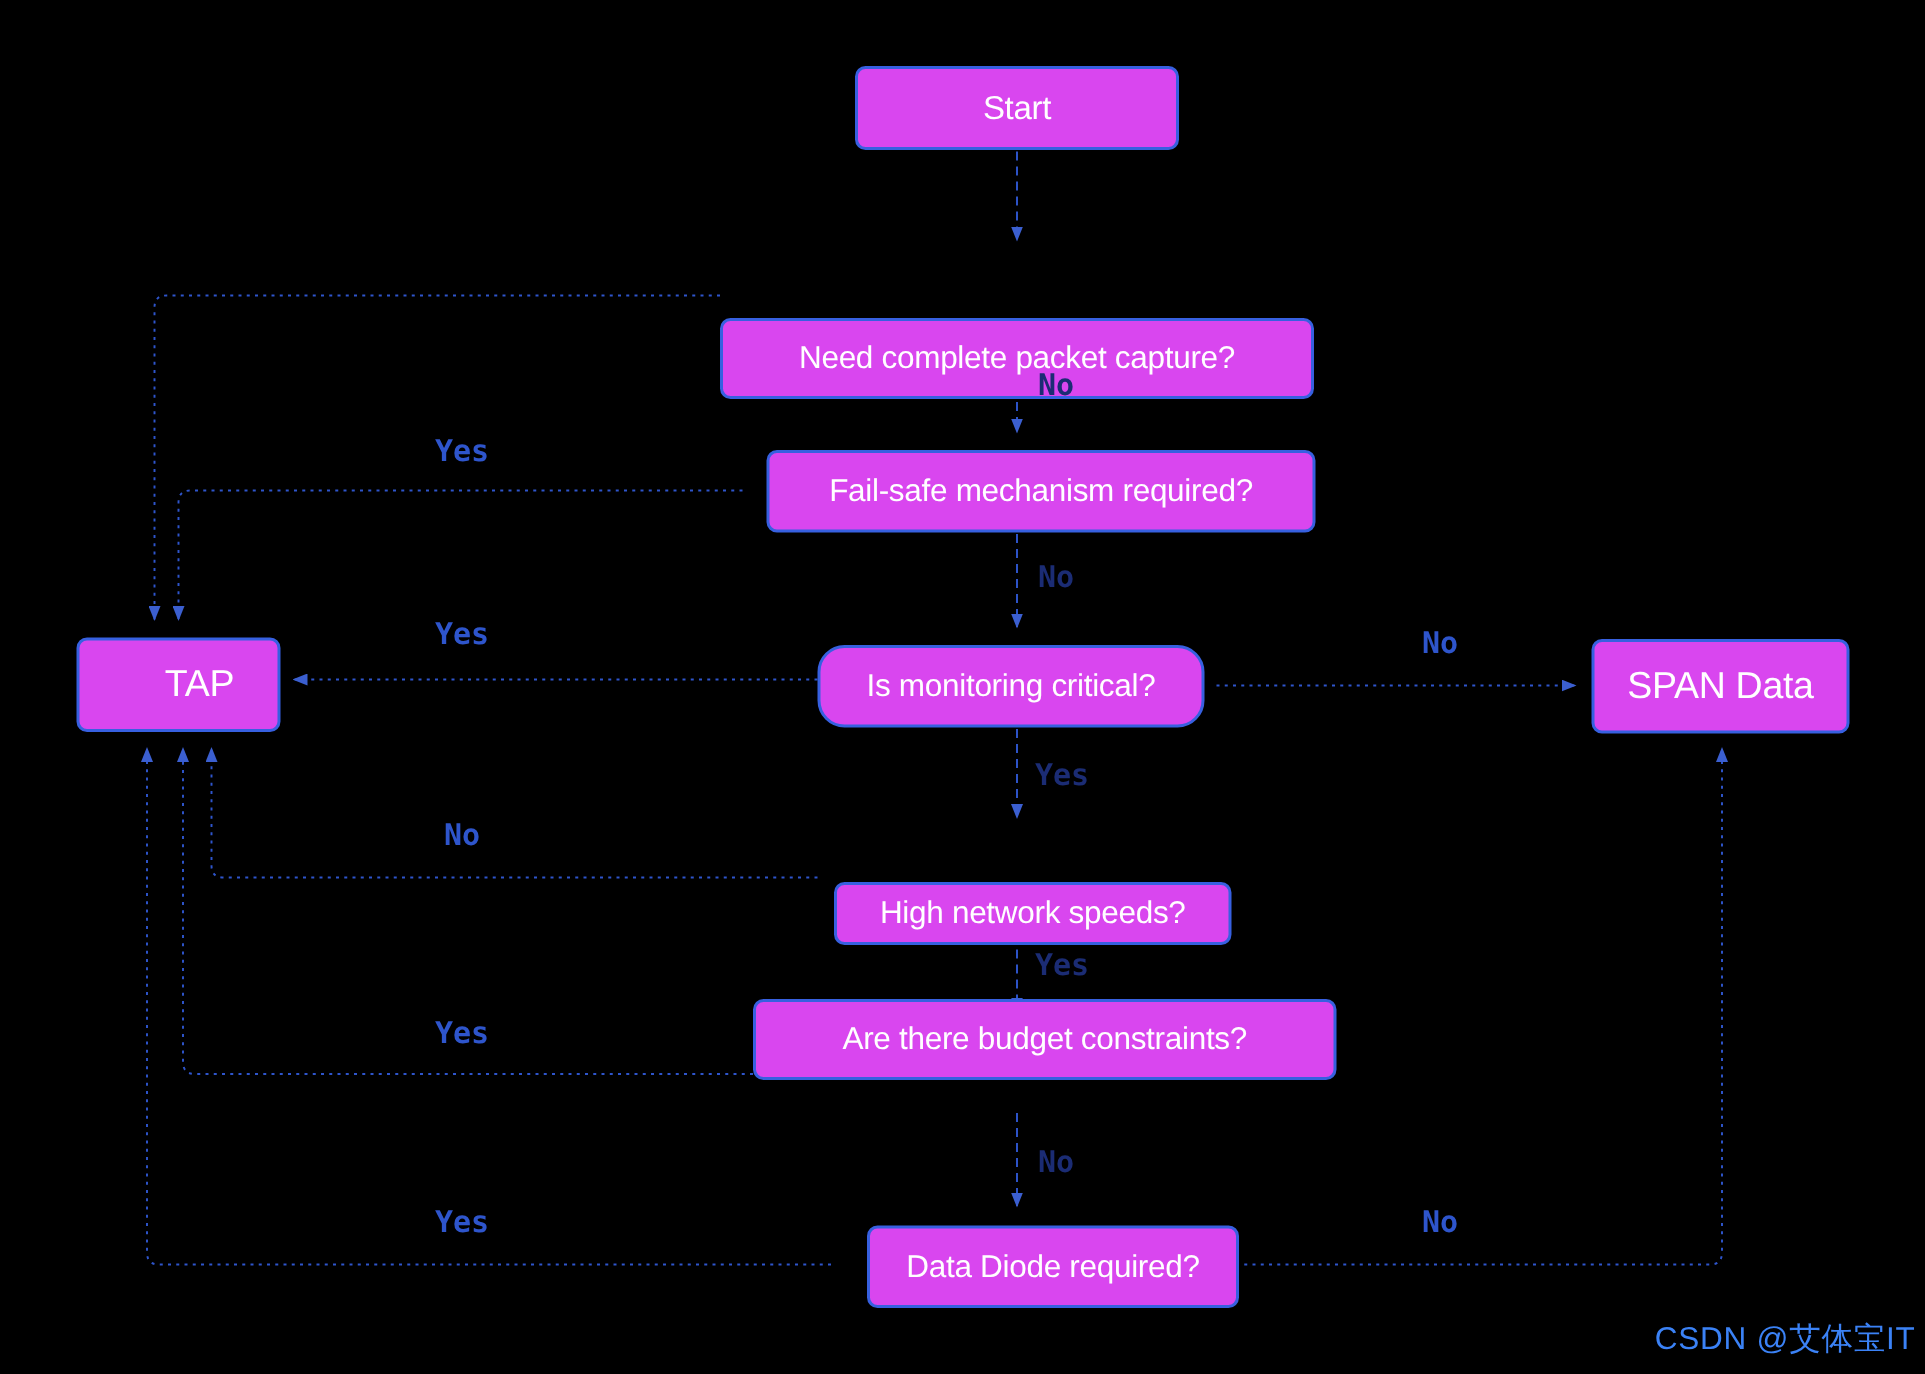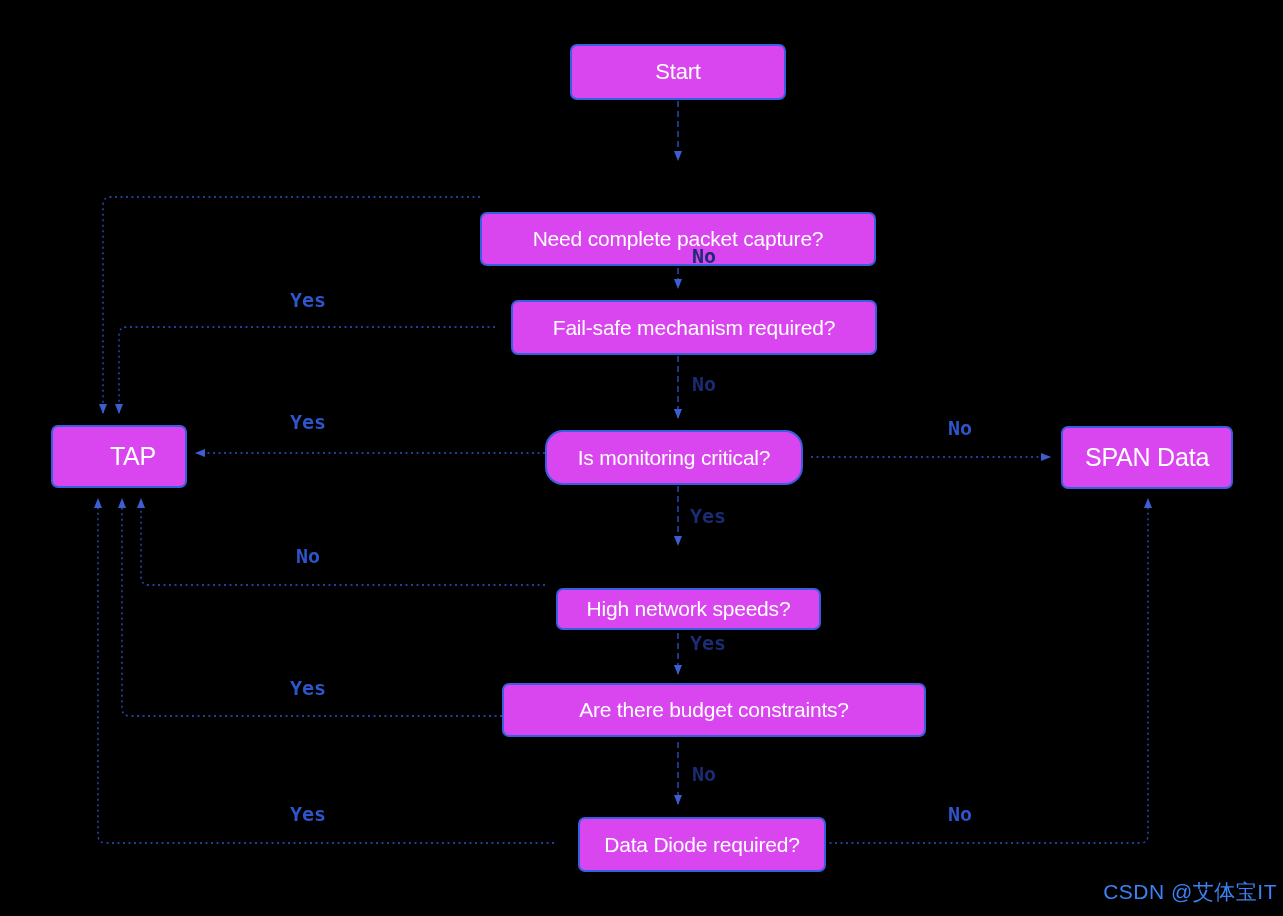--- a/index.html
+++ b/index.html
@@ -50,21 +50,21 @@
   <div class="node start" style="left:570px;top:44px;width:216px;height:56px;">Start</div>
 
   <div class="node" style="left:480px;top:173px;width:396px;height:54px;margin-top:39px;">Need complete packet capture?</div>
 
   <div class="node" style="left:511px;top:300px;width:366px;height:55px;">Fail-safe mechanism required?</div>
 
   <div class="node" style="left:545px;top:430px;width:258px;height:55px;border-radius:18px;">Is monitoring critical?</div>
 
   <div class="node" style="left:556px;top:557px;width:265px;height:42px;margin-top:31px;">High network speeds?</div>
 
-  <div class="node" style="left:502px;top:683px;width:424px;height:54px;">Are there budget constraints?</div>
+  <div class="node" style="left:502px;top:666px;width:389px;height:54px;">Are there budget constraints?</div>
 
   <div class="node" style="left:578px;top:817px;width:248px;height:55px;">Data Diode required?</div>
 
   <div class="node endpoint" style="left:51px;top:425px;width:136px;height:63px;padding-left:28px;">TAP</div>
 
   <div class="node endpoint" style="left:1061px;top:426px;width:172px;height:63px;">SPAN Data</div>
 
   <div class="elabel center" style="left:692px;top:245px;">No</div>
   <div class="elabel center" style="left:692px;top:373px;">No</div>
   <div class="elabel center" style="left:690px;top:505px;">Yes</div>

